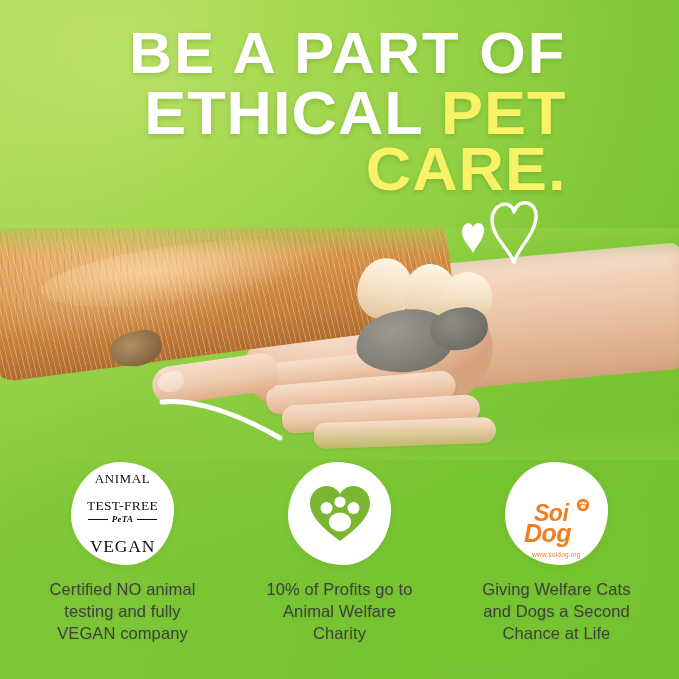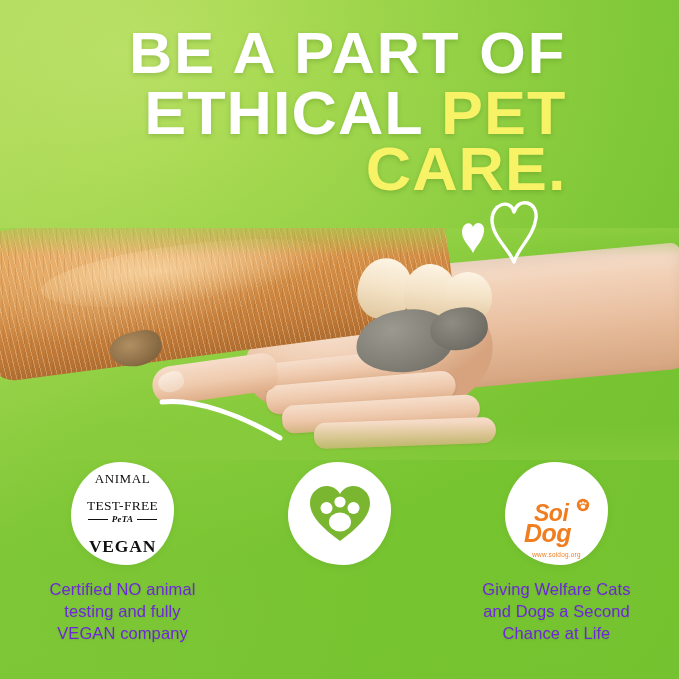--- a/index.html
+++ b/index.html
@@ -285,41 +285,41 @@
     gap: 4px;
     margin: 3px 0 2px;
   }
   .peta-rule { flex: 1; height: 1px; background: #111; max-width: 20px; }
   .peta-peta {
     font-size: 9px;
     font-style: italic;
     font-weight: 700;
     letter-spacing: 0.2px;
   }
-  .peta-l3 { font-size: 17.5px; letter-spacing: 0.8px; margin-top: 14px; font-weight: bold; }
+  .peta-l3 { font-size: 17.5px; letter-spacing: 0.8px; margin-top: 14px; }
 
   
   .heartpaw { width: 64px; height: 60px; }
 
   
   .soidog { width: 86px; text-align: center; margin-top: 28px; }
   .soi-mark { width: 78px; height: 52px; display: block; margin: 0 auto; }
   .soi-url {
     font-size: 6.4px;
     color: #f07d1f;
     letter-spacing: 0.25px;
     margin-top: 2px;
     font-family: "Liberation Sans", sans-serif;
   }
 
   
   .caption {
     margin-top: 14px;
     text-align: center;
-    color: #6d28d9;
+    color: #404040;
     font-size: 16.5px;
     line-height: 1.32;
     font-weight: 400;
     letter-spacing: 0.1px;
     text-shadow: 0 1px 2px rgba(70,120,25,0.18);
     white-space: pre-line;
   }
 </style>
 </head>
 <body>
@@ -392,20 +392,23 @@
     <div class="badge-col">
       <div class="blob">
         <svg class="heartpaw" viewBox="0 0 64 60">
           <path d="M32 57 C10 41, 2 30, 2 19 C2 8, 11 2, 19 2 C25 2, 30 6, 32 10 C34 6, 39 2, 45 2 C53 2, 62 8, 62 19 C62 30, 54 41, 32 57 Z" fill="#7ab62f"></path>
           <circle cx="32" cy="18" r="5.6" fill="#ffffff"></circle>
           <circle cx="18.5" cy="24" r="6" fill="#ffffff"></circle>
           <circle cx="45.5" cy="24" r="6" fill="#ffffff"></circle>
           <ellipse cx="32" cy="38" rx="11" ry="9.5" fill="#ffffff"></ellipse>
         </svg>
       </div>
+      <div class="caption">10% of Profits go to
+Animal Welfare
+Charity</div>
     </div>
 
     <div class="badge-col">
       <div class="blob">
         <div class="soidog">
           <svg class="soi-mark" viewBox="0 0 78 52">
             <g fill="#f07d1f" font-family="Liberation Sans, sans-serif" font-weight="700" font-style="italic">
               <text x="16" y="24" font-size="23" letter-spacing="-0.5">Soi</text>
               <text x="6" y="45" font-size="25" letter-spacing="-0.5">Dog</text>
             </g>

